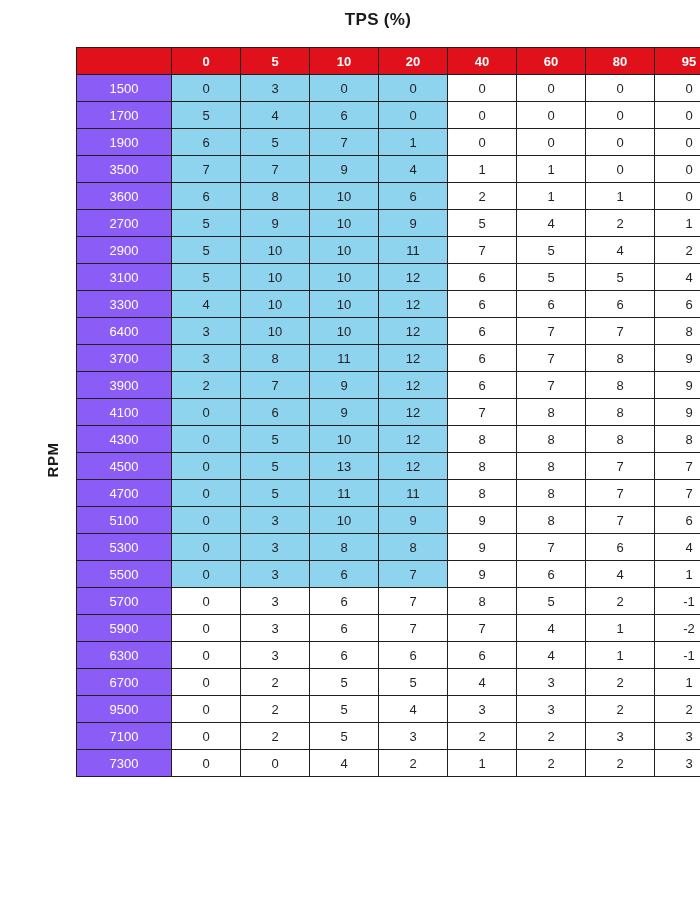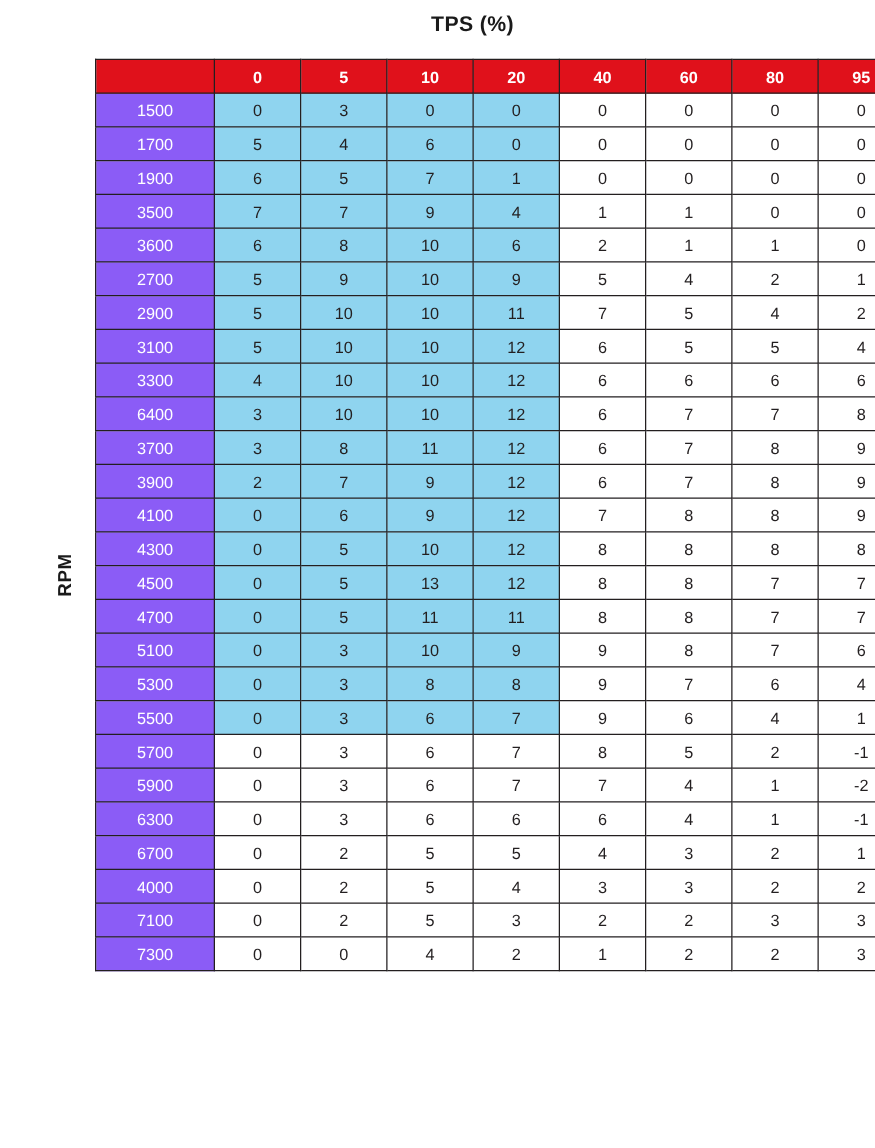--- a/index.html
+++ b/index.html
@@ -363,21 +363,21 @@
             <td class="cell">0</td>
             <td class="cell">2</td>
             <td class="cell">5</td>
             <td class="cell">5</td>
             <td class="cell">4</td>
             <td class="cell">3</td>
             <td class="cell">2</td>
             <td class="cell">1</td>
           </tr>
           <tr>
-            <th class="row-head">4000</th>
+            <th class="row-head">9500</th>
             <td class="cell">0</td>
             <td class="cell">2</td>
             <td class="cell">5</td>
             <td class="cell">4</td>
             <td class="cell">3</td>
             <td class="cell">3</td>
             <td class="cell">2</td>
             <td class="cell">2</td>
           </tr>
           <tr>

